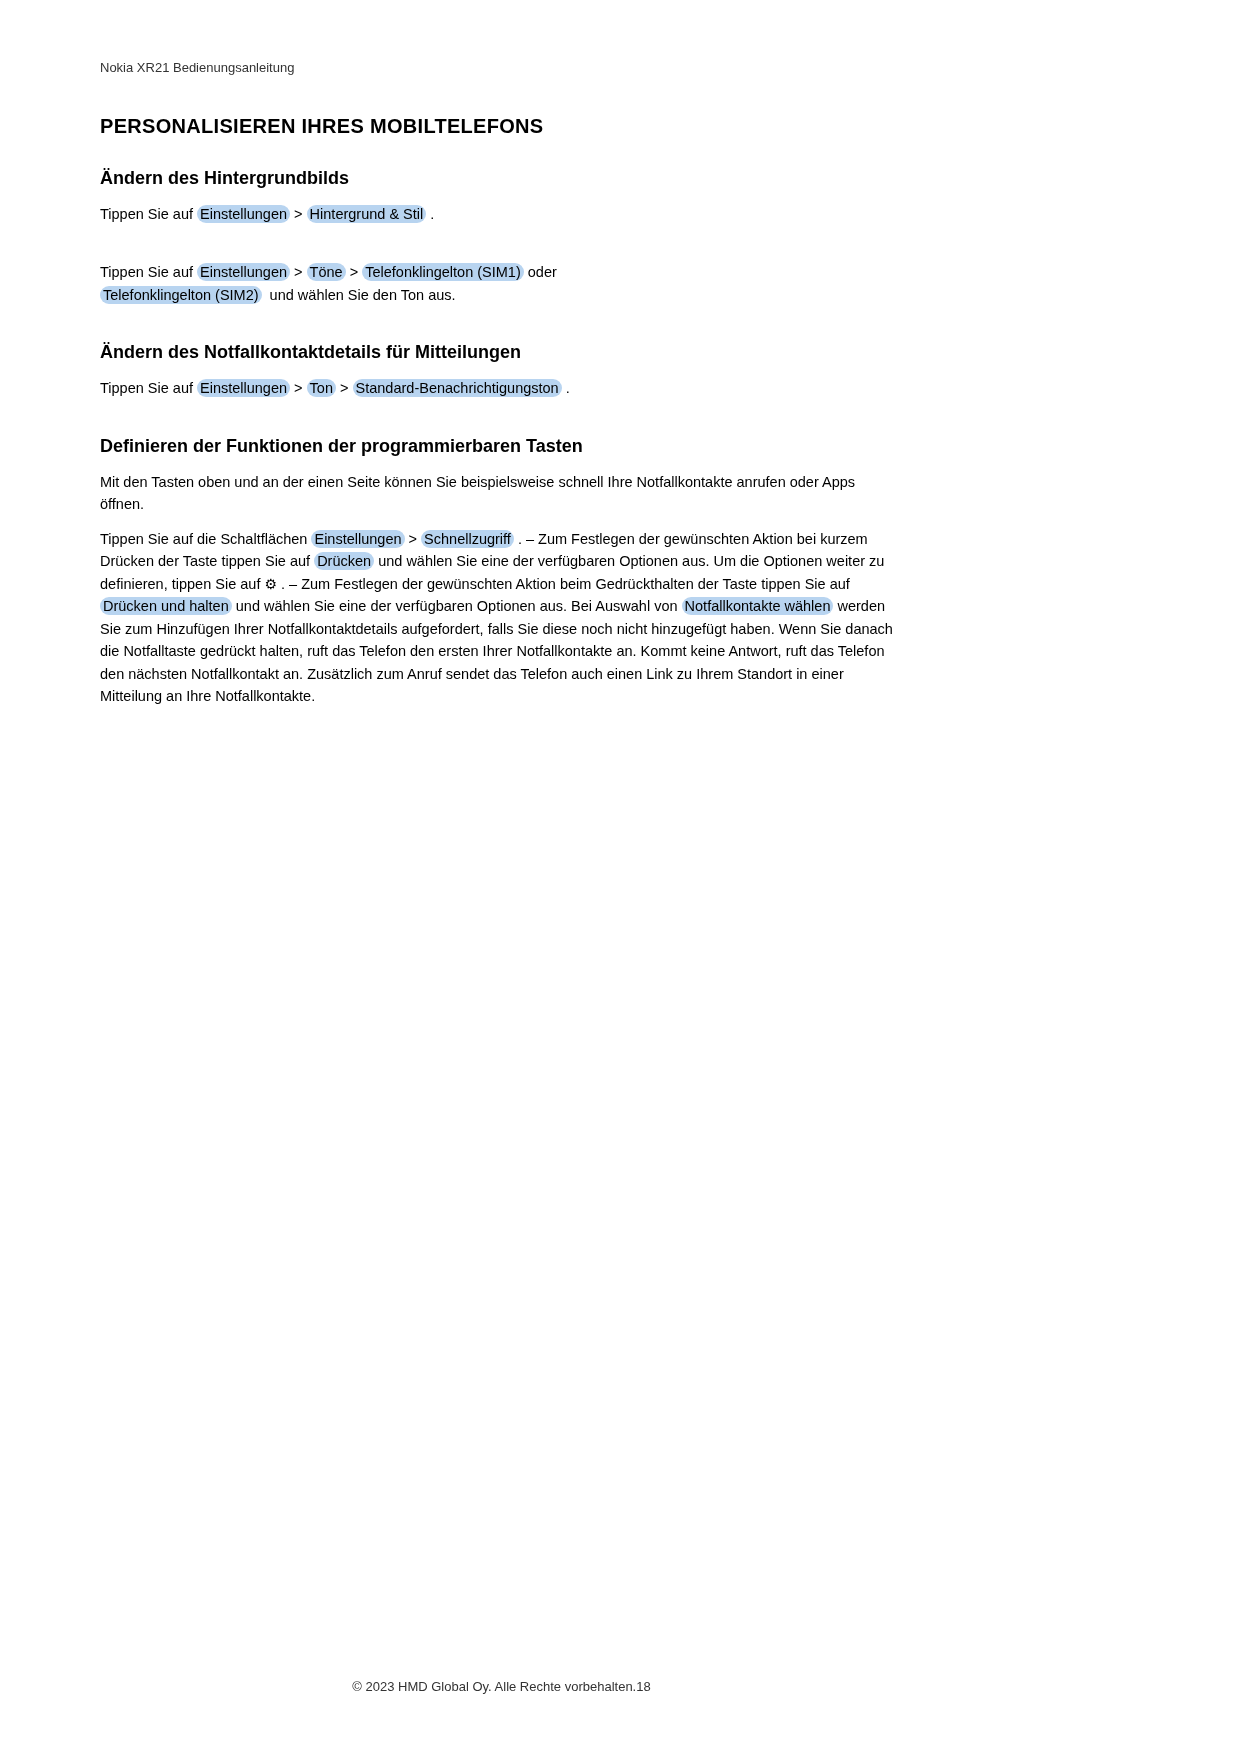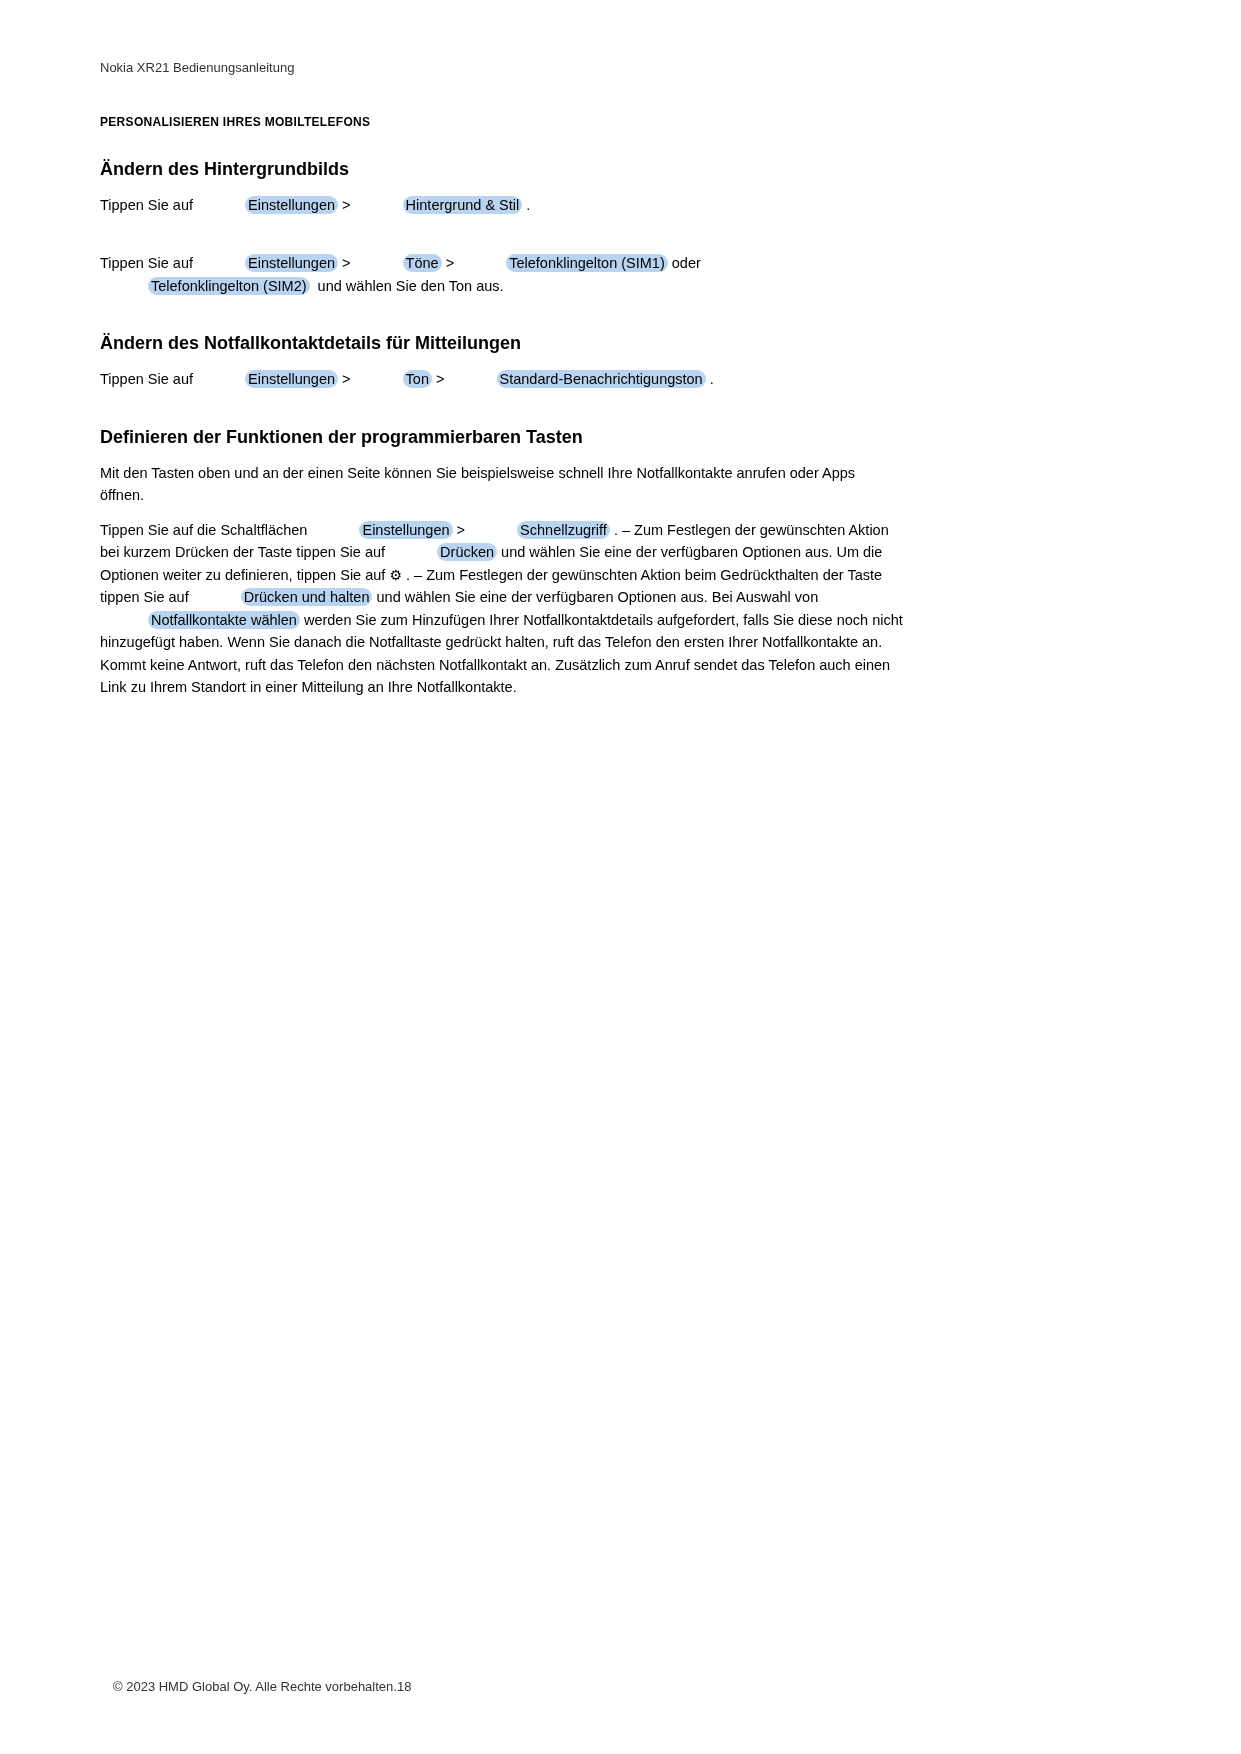--- a/index.html
+++ b/index.html
@@ -32,21 +32,21 @@
     }
 
     .chapter-title {
       font-size: 34px;
       font-weight: bold;
       margin-bottom: 40px;
       padding-bottom: 10px;
     }
 
     .section-title {
-      font-size: 12px;
+      font-size: 20px;
       font-weight: bold;
       text-transform: uppercase;
       margin-bottom: 30px;
       letter-spacing: 0.3px;
     }
 
     .subsection-title {
       font-size: 18px;
       font-weight: bold;
       margin-bottom: 14px;
@@ -59,35 +59,34 @@
     p {
       font-size: 14.5px;
       line-height: 1.55;
       margin-bottom: 12px;
     }
 
     .highlight {
       background-color: #b8d4f0;
       padding: 1px 3px;
       border-radius: 9px;
-      margin-left: 48px;
     }
 
     .gear-icon {
       display: inline-block;
       font-size: 14px;
     }
 
     .footer {
       position: absolute;
       bottom: 60px;
-      left: 113px;
+      left: 100px;
       right: 100px;
       display: flex;
-      justify-content: flex-start;
+      justify-content: center;
       font-size: 13px;
       color: #333;
     }
   </style>
 </head>
 <body>
 
 <div class="page">
 
   <div class="doc-header">

